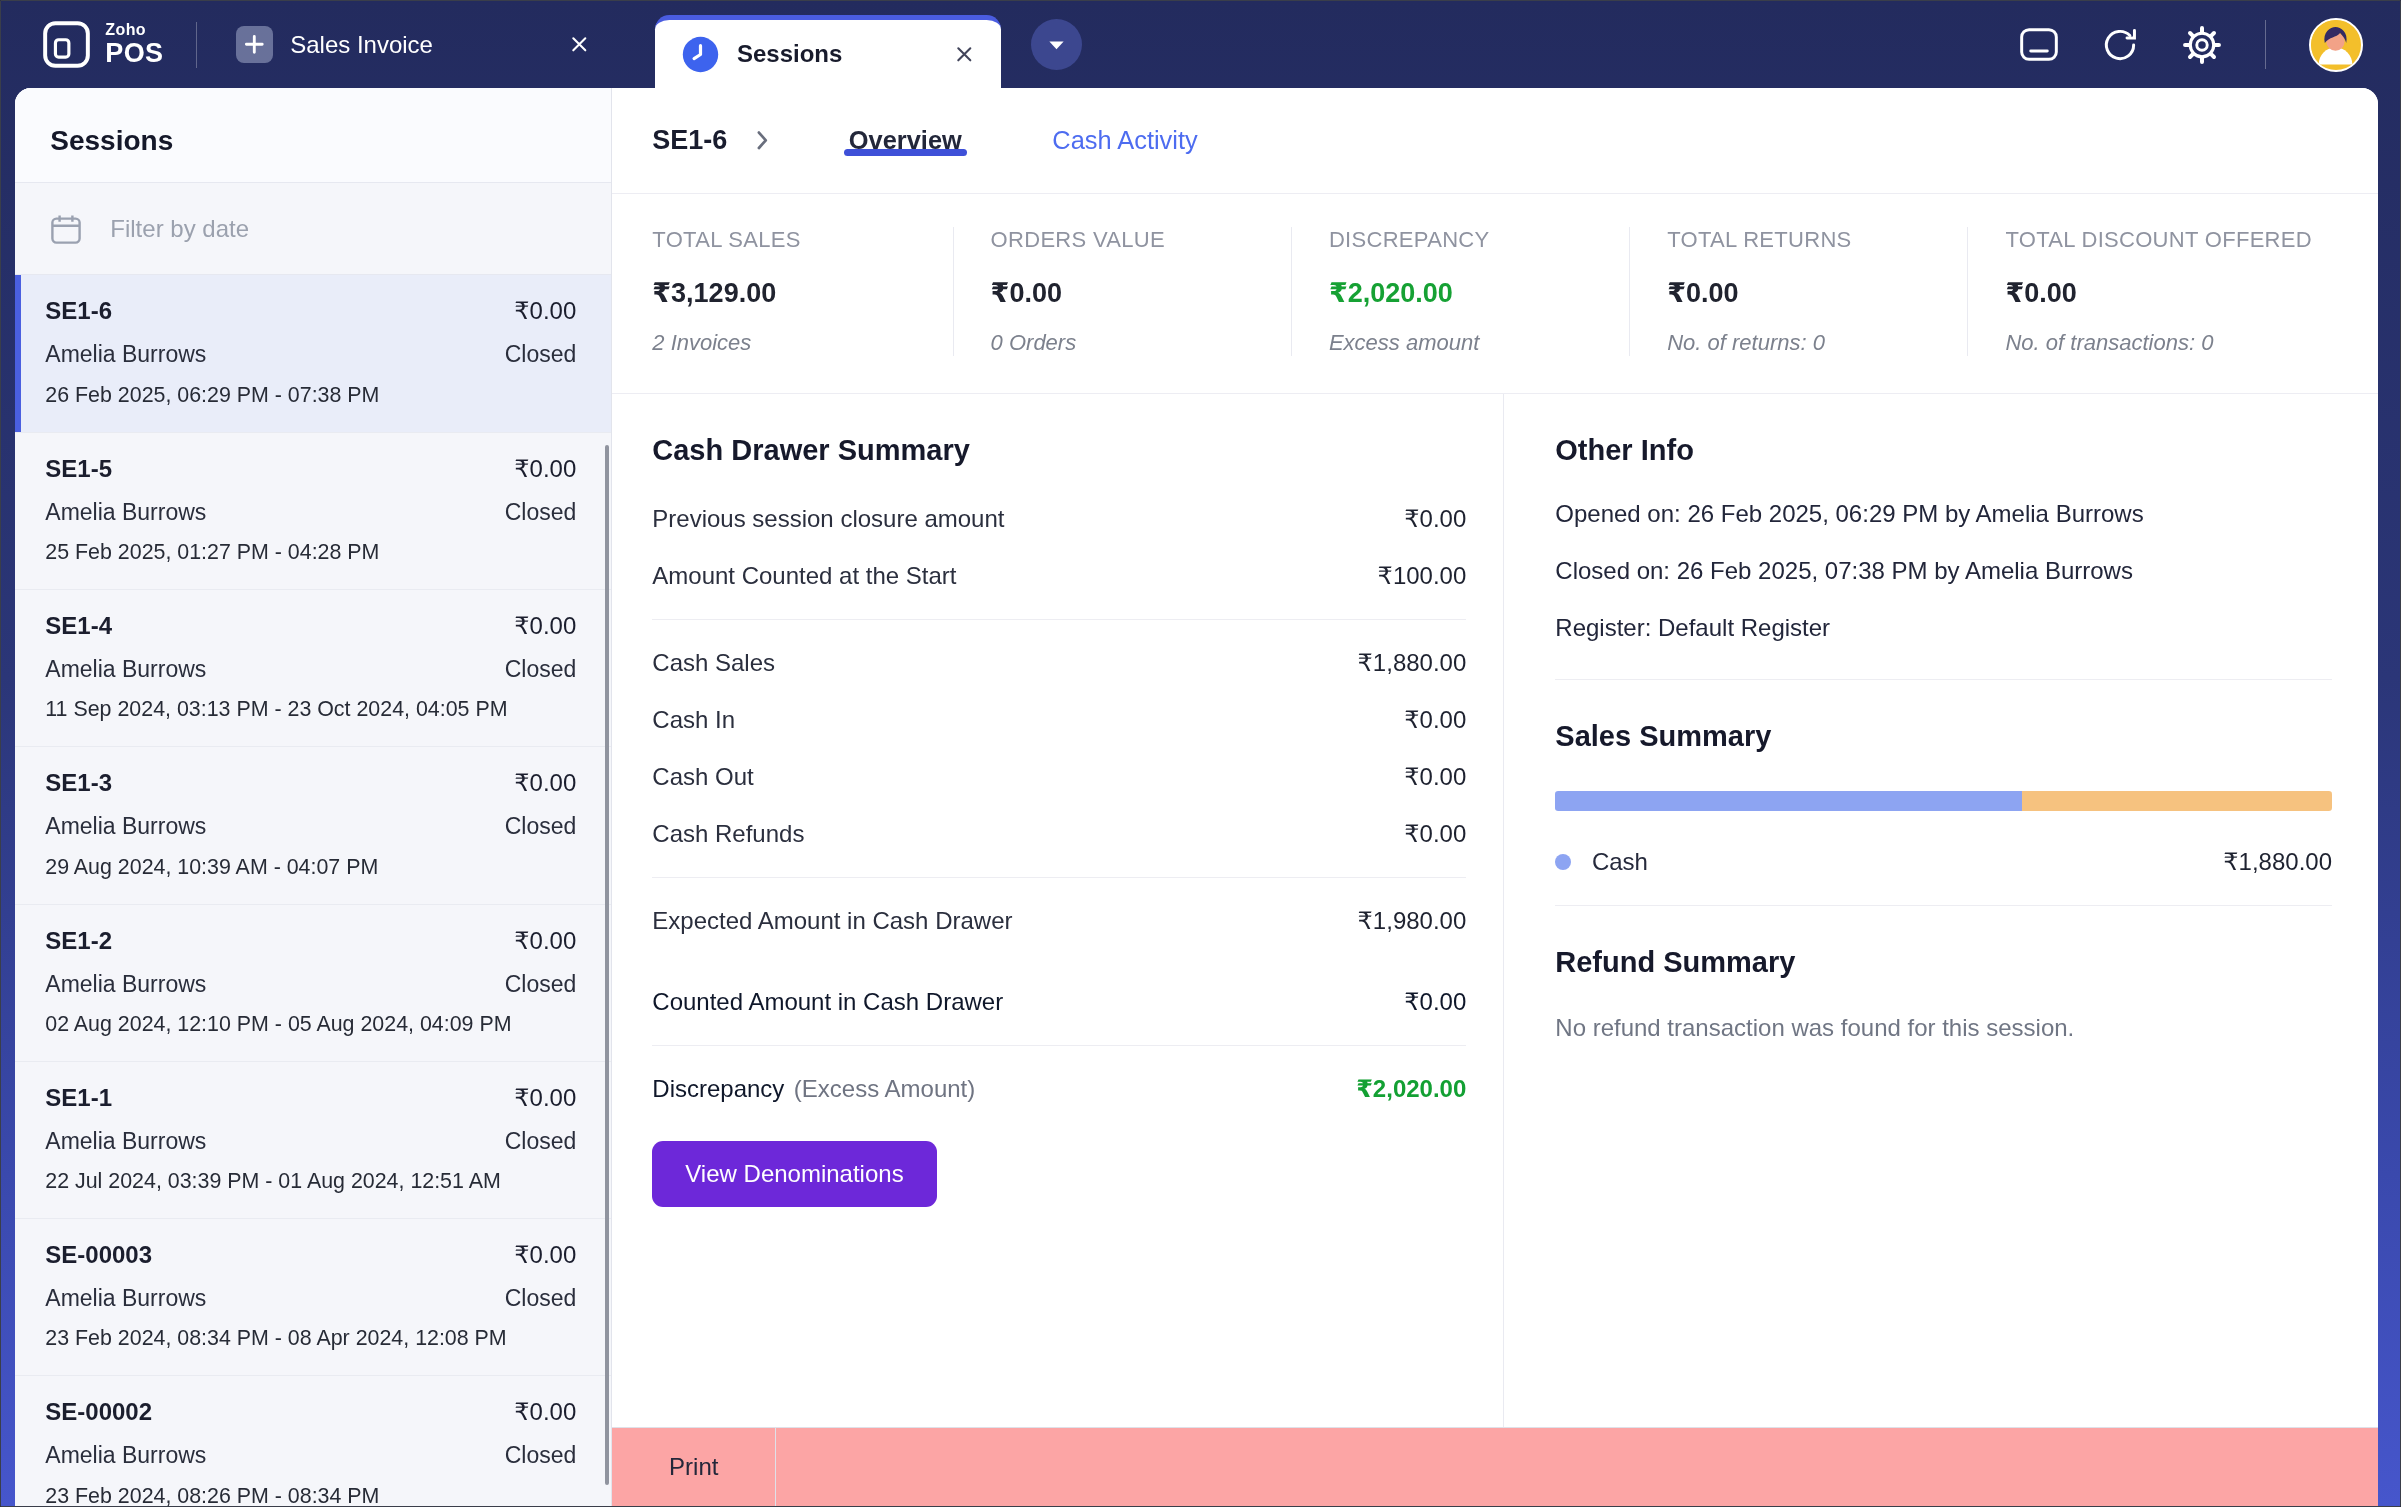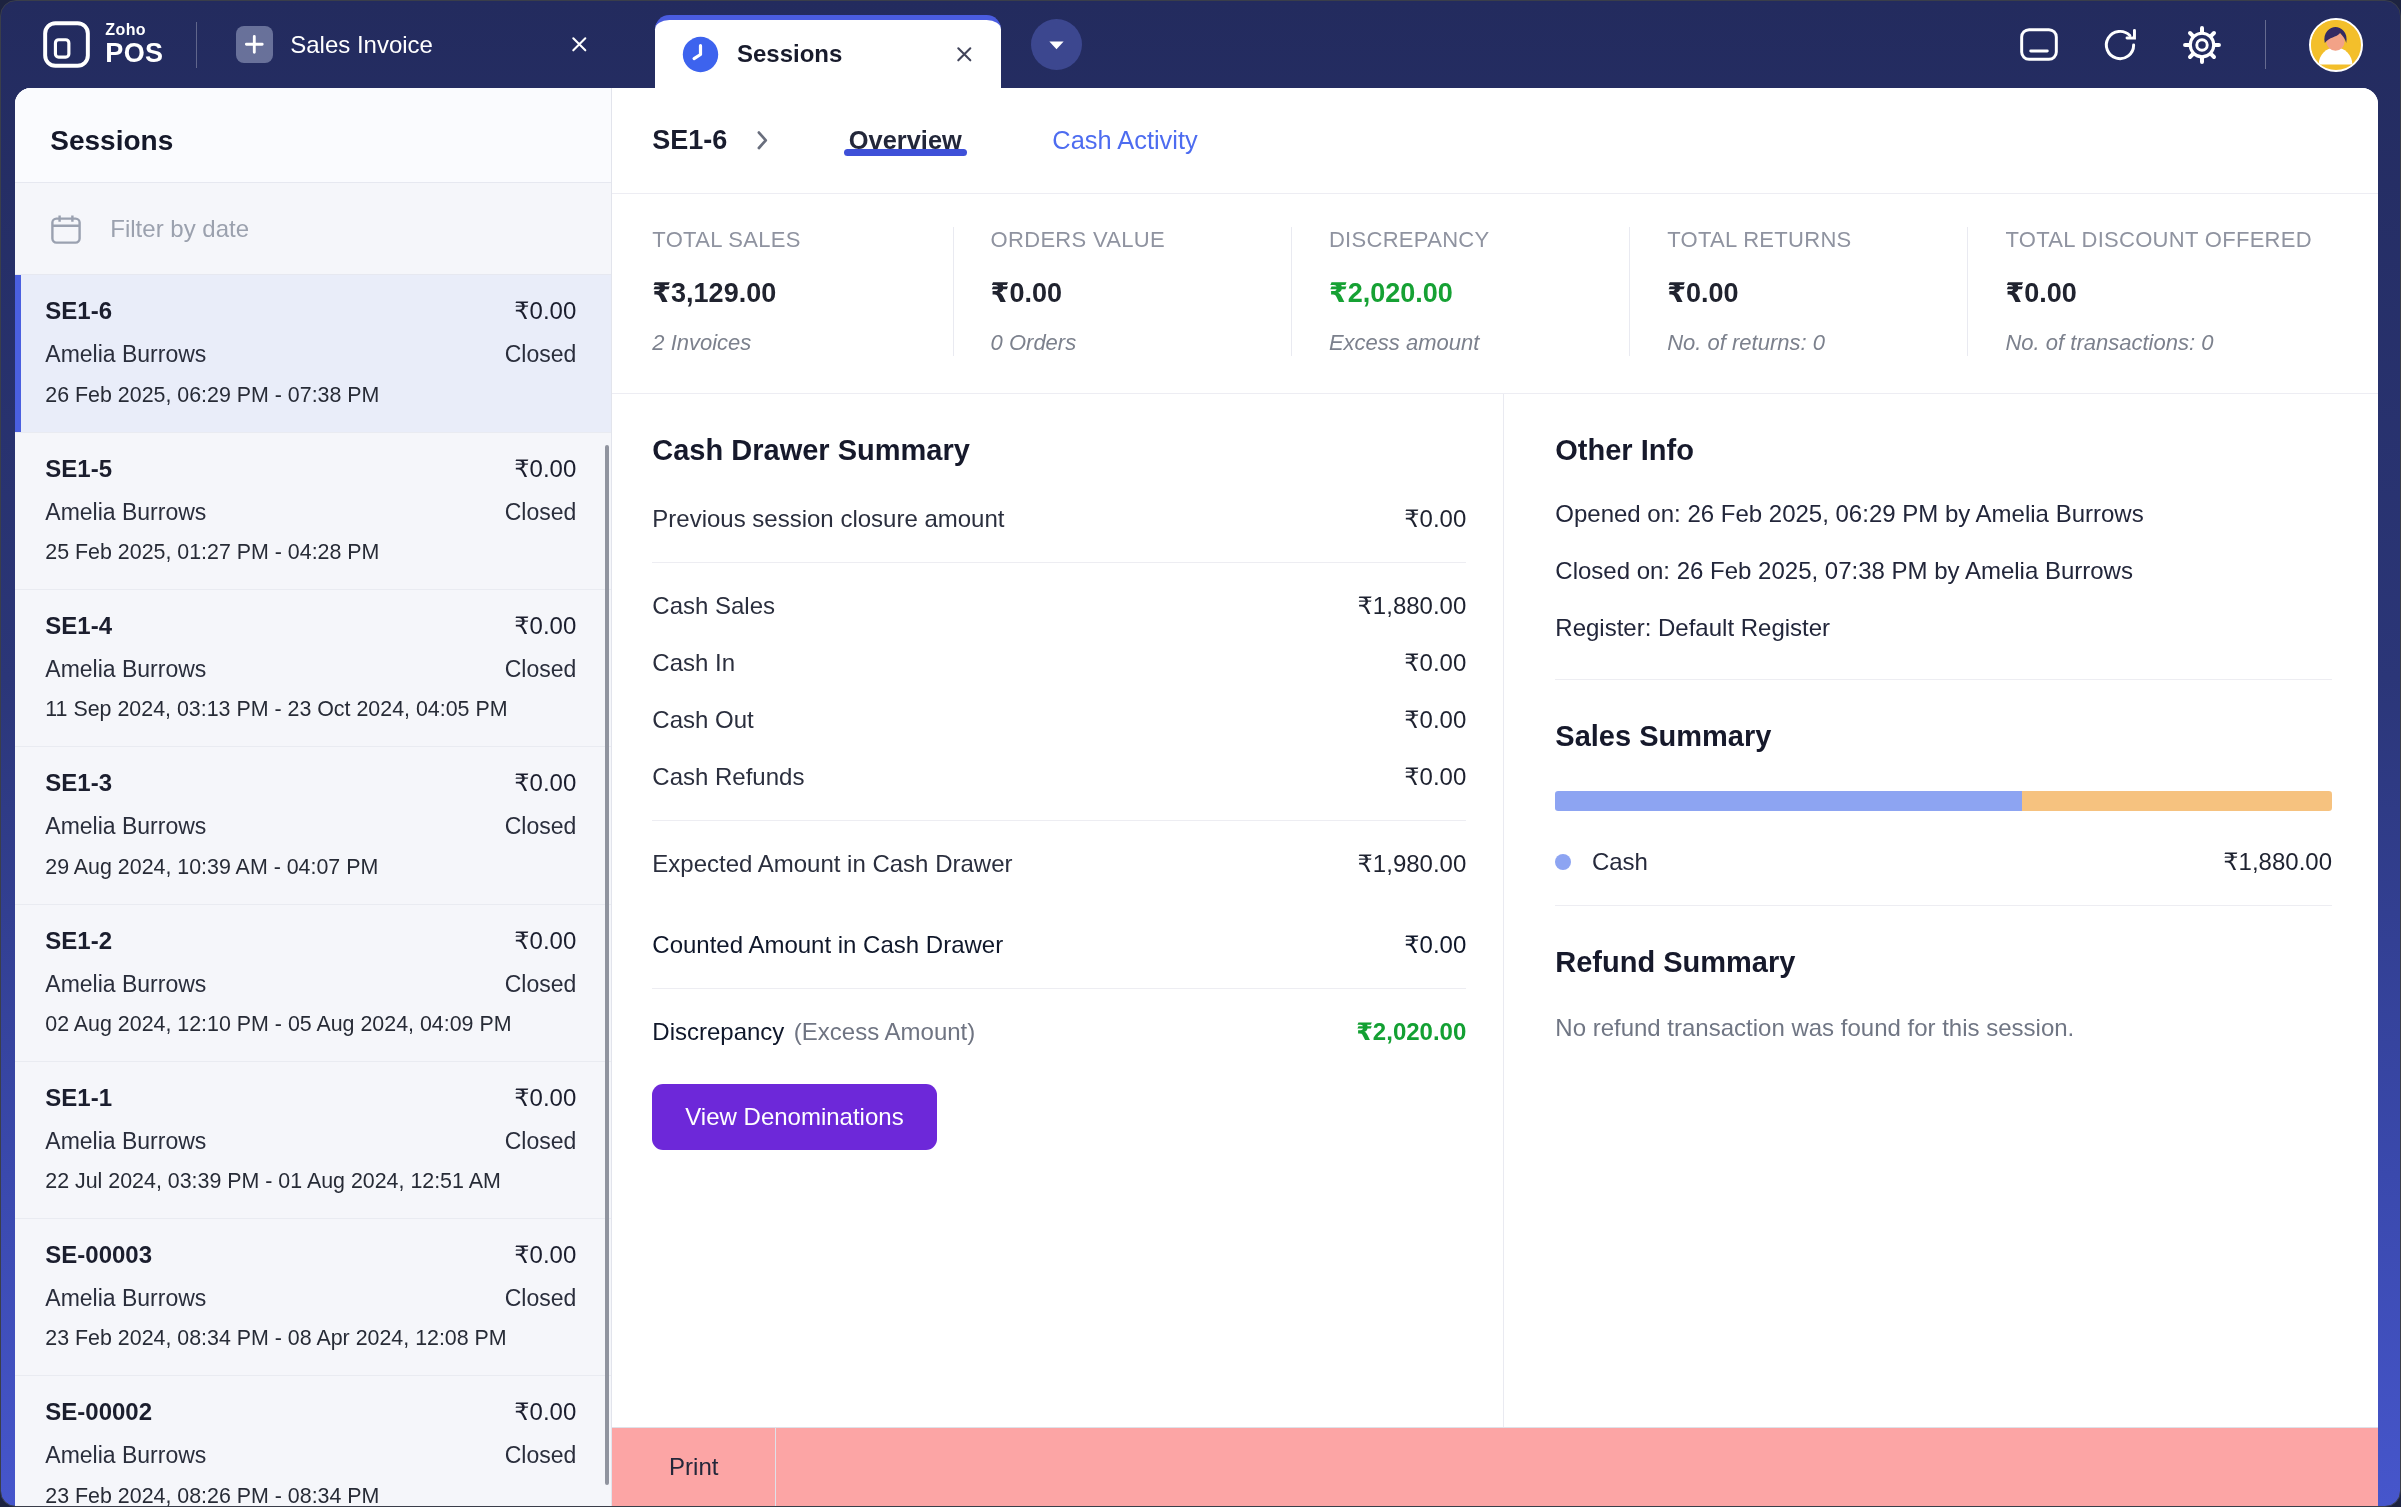--- a/index.html
+++ b/index.html
@@ -4,21 +4,21 @@
 <style>
   * { box-sizing: border-box; margin: 0; padding: 0; }
   html,body { width: 2401px; height: 1507px; }
   body {
     font-family: "Liberation Sans", "DejaVu Sans", sans-serif;
     background:#1d2340;
   }
   .frame {
     width:2401px; height:1507px;
     background: linear-gradient(180deg,#232b5e 0%, #2b3678 45%, #3a49ad 78%, #4656cc 100%);
-    border:1.6px solid #3a3e4a; border-radius:16px;
+    border:1.6px solid #3a3e4a; border-radius:1px;
     overflow:hidden; display:flex; flex-direction:column;
   }
   
   .topbar { flex:0 0 87px; display:flex; align-items:center; padding:0 37px 0 41px; position:relative; }
   .logo { display:flex; align-items:center; gap:14.3px; }
   .logo-text { color:#fff; line-height:1; }
   .logo-text .lt { display:block; font-size:16px; font-weight:700; letter-spacing:0.4px; }
   .logo-text .lb { display:block; font-size:27px; font-weight:700; margin-top:1.6px; letter-spacing:0.4px; }
   .tb-divider { width:0.8px; height:46px; background:rgba(255,255,255,.28); margin:0 33px 0 32px; }
   .tab-inactive { display:flex; align-items:center; gap:17.5px; color:#fff; font-size:24px; cursor:pointer; padding:0 6.4px; }
@@ -338,20 +338,24 @@
       <div class="main-body">
 
         <section class="left-col">
           <h2 class="section">Cash Drawer Summary</h2>
 
           <div class="cd-rows">
             <div class="cd-row">
               <span class="rl">Previous session closure amount</span>
                 <span class="rv">₹0.00</span>
             </div>
+            <div class="cd-row">
+              <span class="rl">Amount Counted at the Start</span>
+                <span class="rv">₹100.00</span>
+            </div>
             <div class="hr"></div>
             <div class="cd-row">
               <span class="rl">Cash Sales</span>
                 <span class="rv">₹1,880.00</span>
             </div>
             <div class="cd-row">
               <span class="rl">Cash In</span>
                 <span class="rv">₹0.00</span>
             </div>
             <div class="cd-row">

